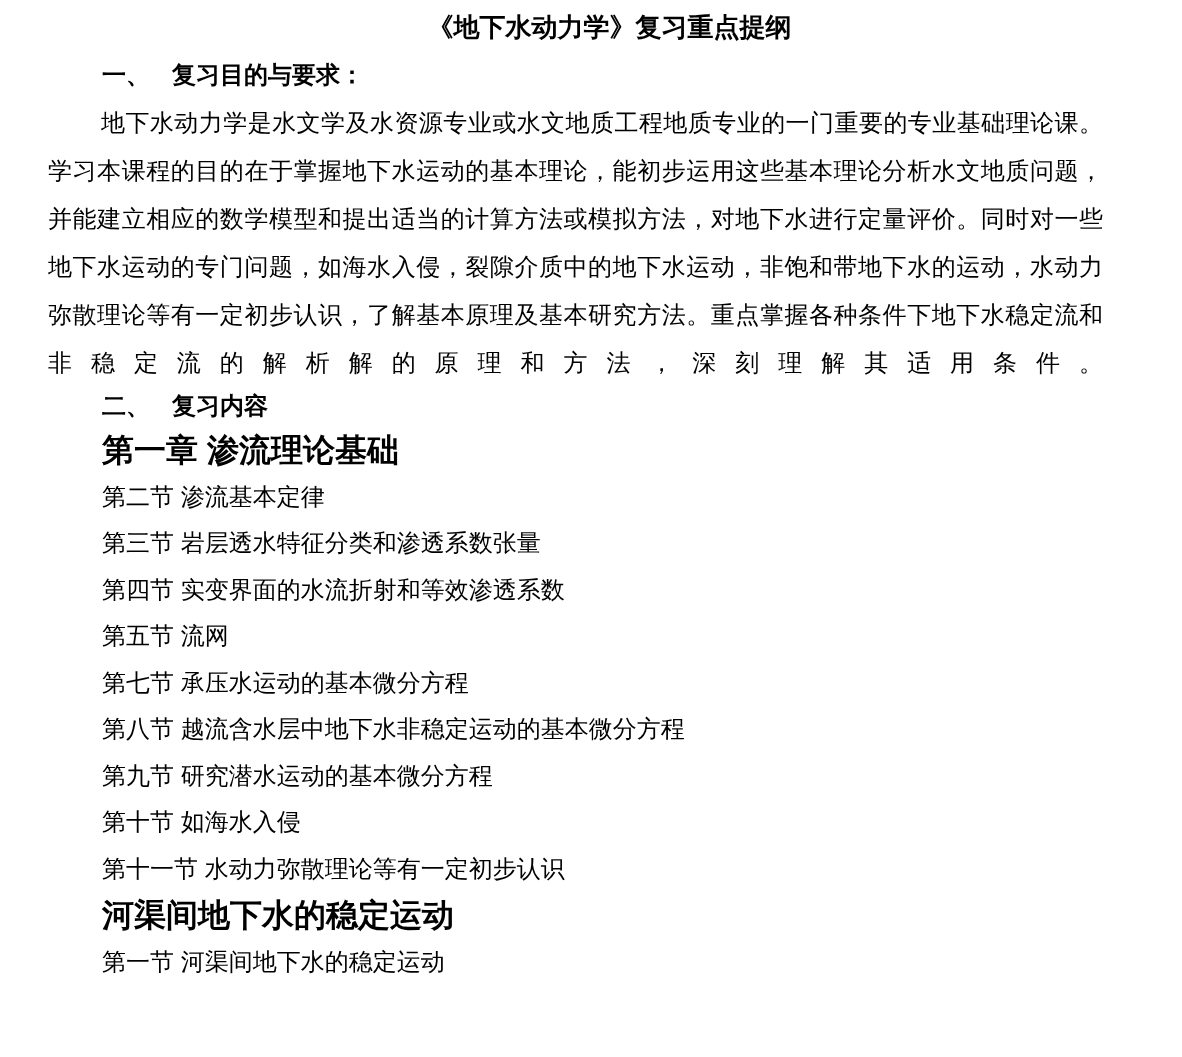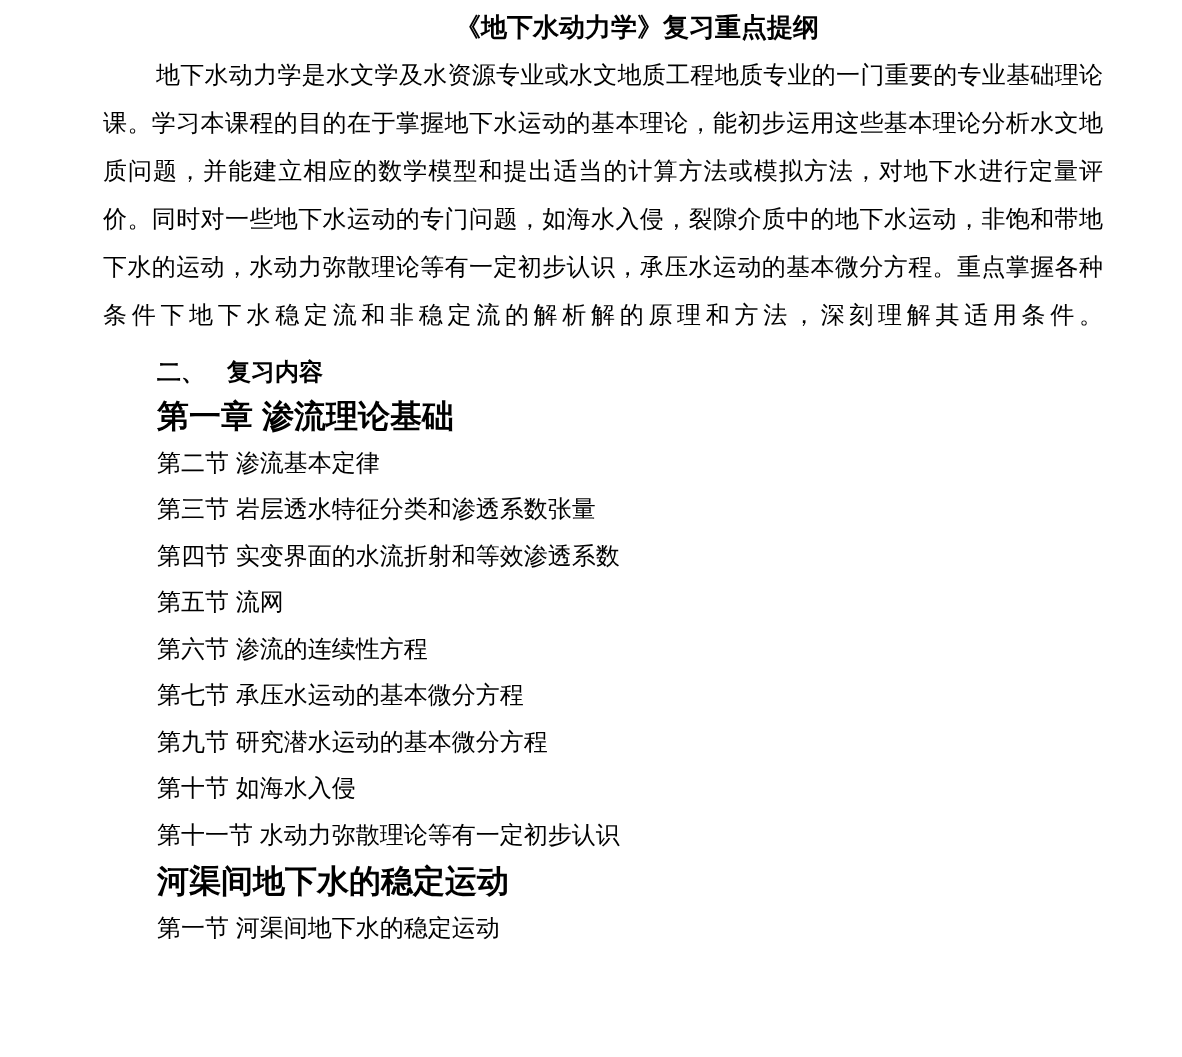--- a/index.html
+++ b/index.html
@@ -12,41 +12,41 @@
     overflow: hidden;
     background: #ffffff;
     color: #000000;
     font-family: "Liberation Sans", sans-serif;
   }
   .page {
     width: 1182px;
     height: 1057px;
     overflow: hidden;
     box-sizing: border-box;
-    padding: 0 79px 0 103px;
+    padding: 0 79px 0 48px;
     background: #ffffff;
   }
   .doc-title {
     margin-top: 12px;
     padding-left: 68px;
     text-align: center;
     font-size: 26px;
     font-weight: 700;
     line-height: 30px;
     white-space: nowrap;
   }
   .sec-head {
     padding-left: 54px;
     font-size: 24px;
     font-weight: 700;
     line-height: 30px;
     white-space: nowrap;
   }
   .sec-head-1 { margin-top: 18px; }
-  .sec-head-2 { margin-top: 18px; }
+  .sec-head-2 { margin-top: 4px; }
   .sec-head .sec-num {
     display: inline-block;
     margin-right: 22px;
   }
   .intro-para {
     margin-top: 9px;
     font-size: 24px;
     line-height: 48px;
     text-align: justify;
     text-align-last: justify;
@@ -68,35 +68,38 @@
     white-space: nowrap;
   }
 </style>
 </head>
 <body>
 
 <div class="page">
 
   <div class="doc-title">《地下水动力学》复习重点提纲</div>
 
+  <div class="sec-head sec-head-1">
+    <span class="sec-num">一、</span><span>复习目的与要求：</span>
+  </div>
 
-  <div class="intro-para">地下水动力学是水文学及水资源专业或水文地质工程地质专业的一门重要的专业基础理论课。学习本课程的目的在于掌握地下水运动的基本理论，能初步运用这些基本理论分析水文地质问题，并能建立相应的数学模型和提出适当的计算方法或模拟方法，对地下水进行定量评价。同时对一些地下水运动的专门问题，如海水入侵，裂隙介质中的地下水运动，非饱和带地下水的运动，水动力弥散理论等有一定初步认识，承压水运动的基本微分方程。重点掌握各种条件下地下水稳定流和非稳定流的解析解的原理和方法，深刻理解其适用条件。</div>
+  <div class="intro-para">地下水动力学是水文学及水资源专业或水文地质工程地质专业的一门重要的专业基础理论课。学习本课程的目的在于掌握地下水运动的基本理论，能初步运用这些基本理论分析水文地质问题，并能建立相应的数学模型和提出适当的计算方法或模拟方法，对地下水进行定量评价。同时对一些地下水运动的专门问题，如海水入侵，裂隙介质中的地下水运动，非饱和带地下水的运动，水动力弥散理论等有一定初步认识，了解基本原理及基本研究方法。重点掌握各种条件下地下水稳定流和非稳定流的解析解的原理和方法，深刻理解其适用条件。</div>
 
   <div class="sec-head sec-head-2">
     <span class="sec-num">二、</span><span>复习内容</span>
   </div>
 
   <div class="chap-head chap-head-1">第一章 渗流理论基础</div>
 
   <div class="outline-item">第二节 渗流基本定律</div>
   <div class="outline-item">第三节 岩层透水特征分类和渗透系数张量</div>
   <div class="outline-item">第四节 实变界面的水流折射和等效渗透系数</div>
   <div class="outline-item">第五节 流网</div>
-  <div class="outline-item">第六节 渗流的连续性方程</div>
   <div class="outline-item">第七节 承压水运动的基本微分方程</div>
+  <div class="outline-item">第八节 越流含水层中地下水非稳定运动的基本微分方程</div>
   <div class="outline-item">第九节 研究潜水运动的基本微分方程</div>
   <div class="outline-item">第十节 如海水入侵</div>
   <div class="outline-item">第十一节 水动力弥散理论等有一定初步认识</div>
 
   <div class="chap-head">河渠间地下水的稳定运动</div>
 
   <div class="outline-item">第一节 河渠间地下水的稳定运动</div>
 
 </div>
 

